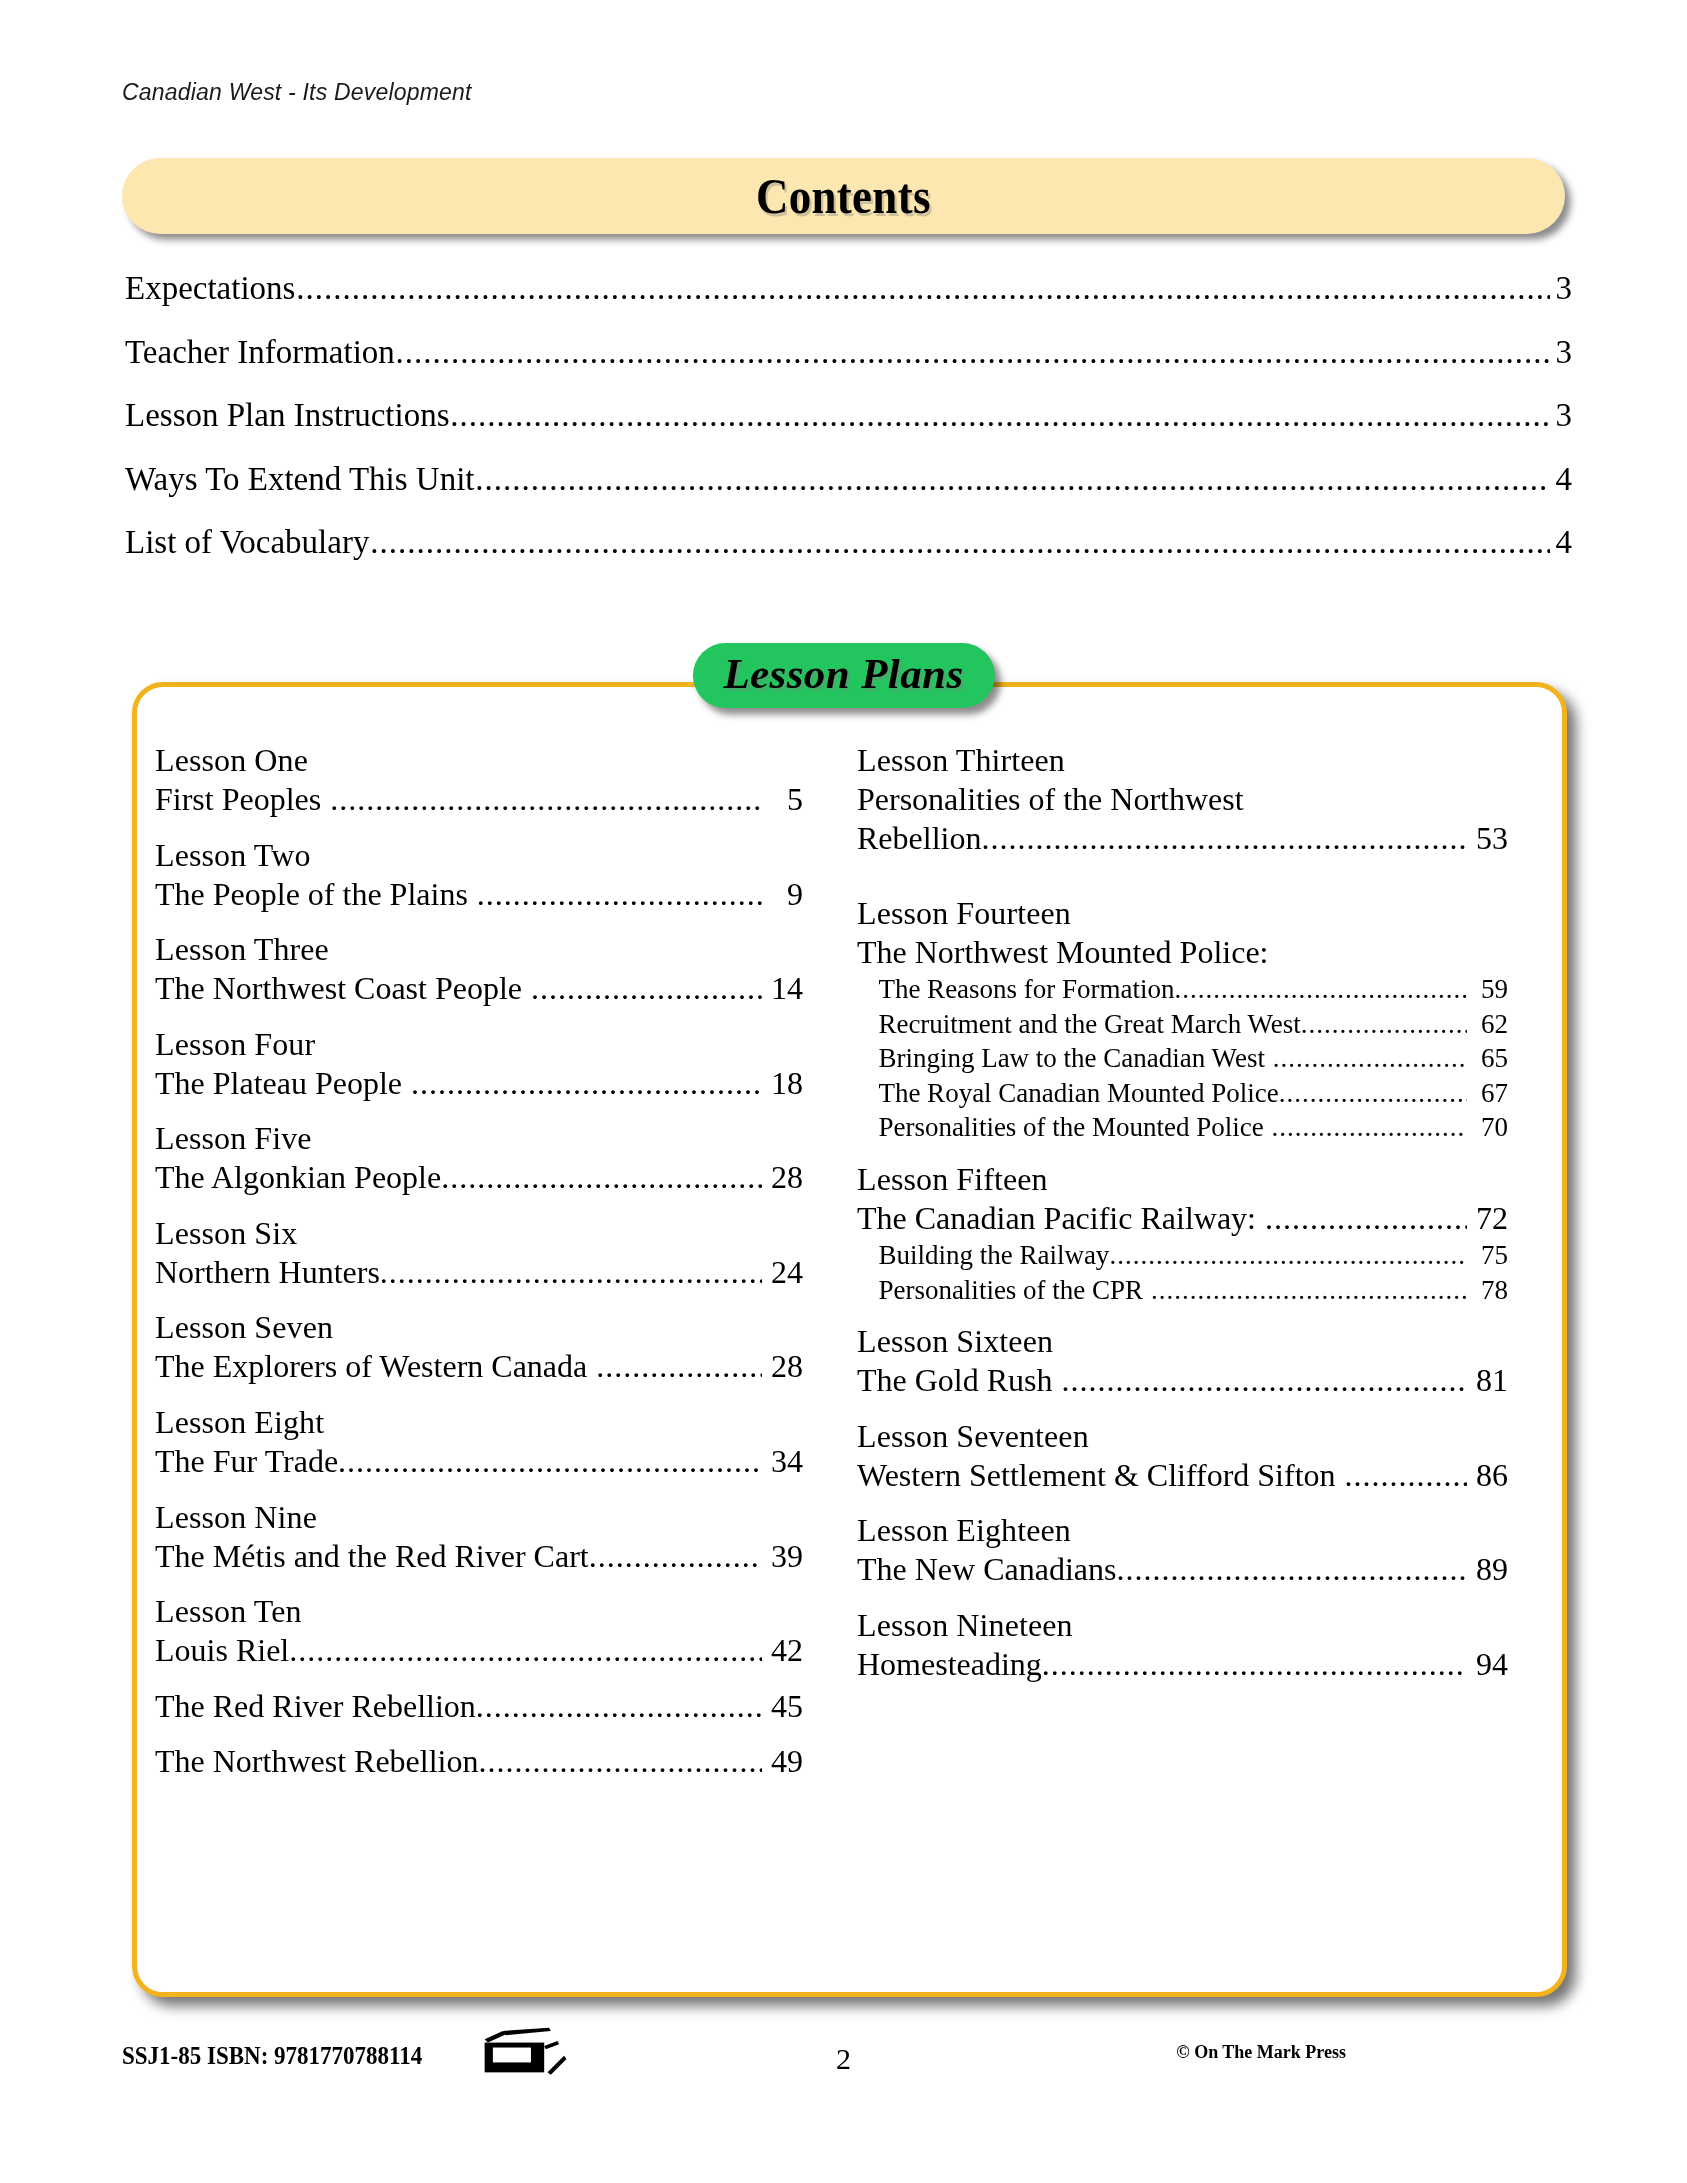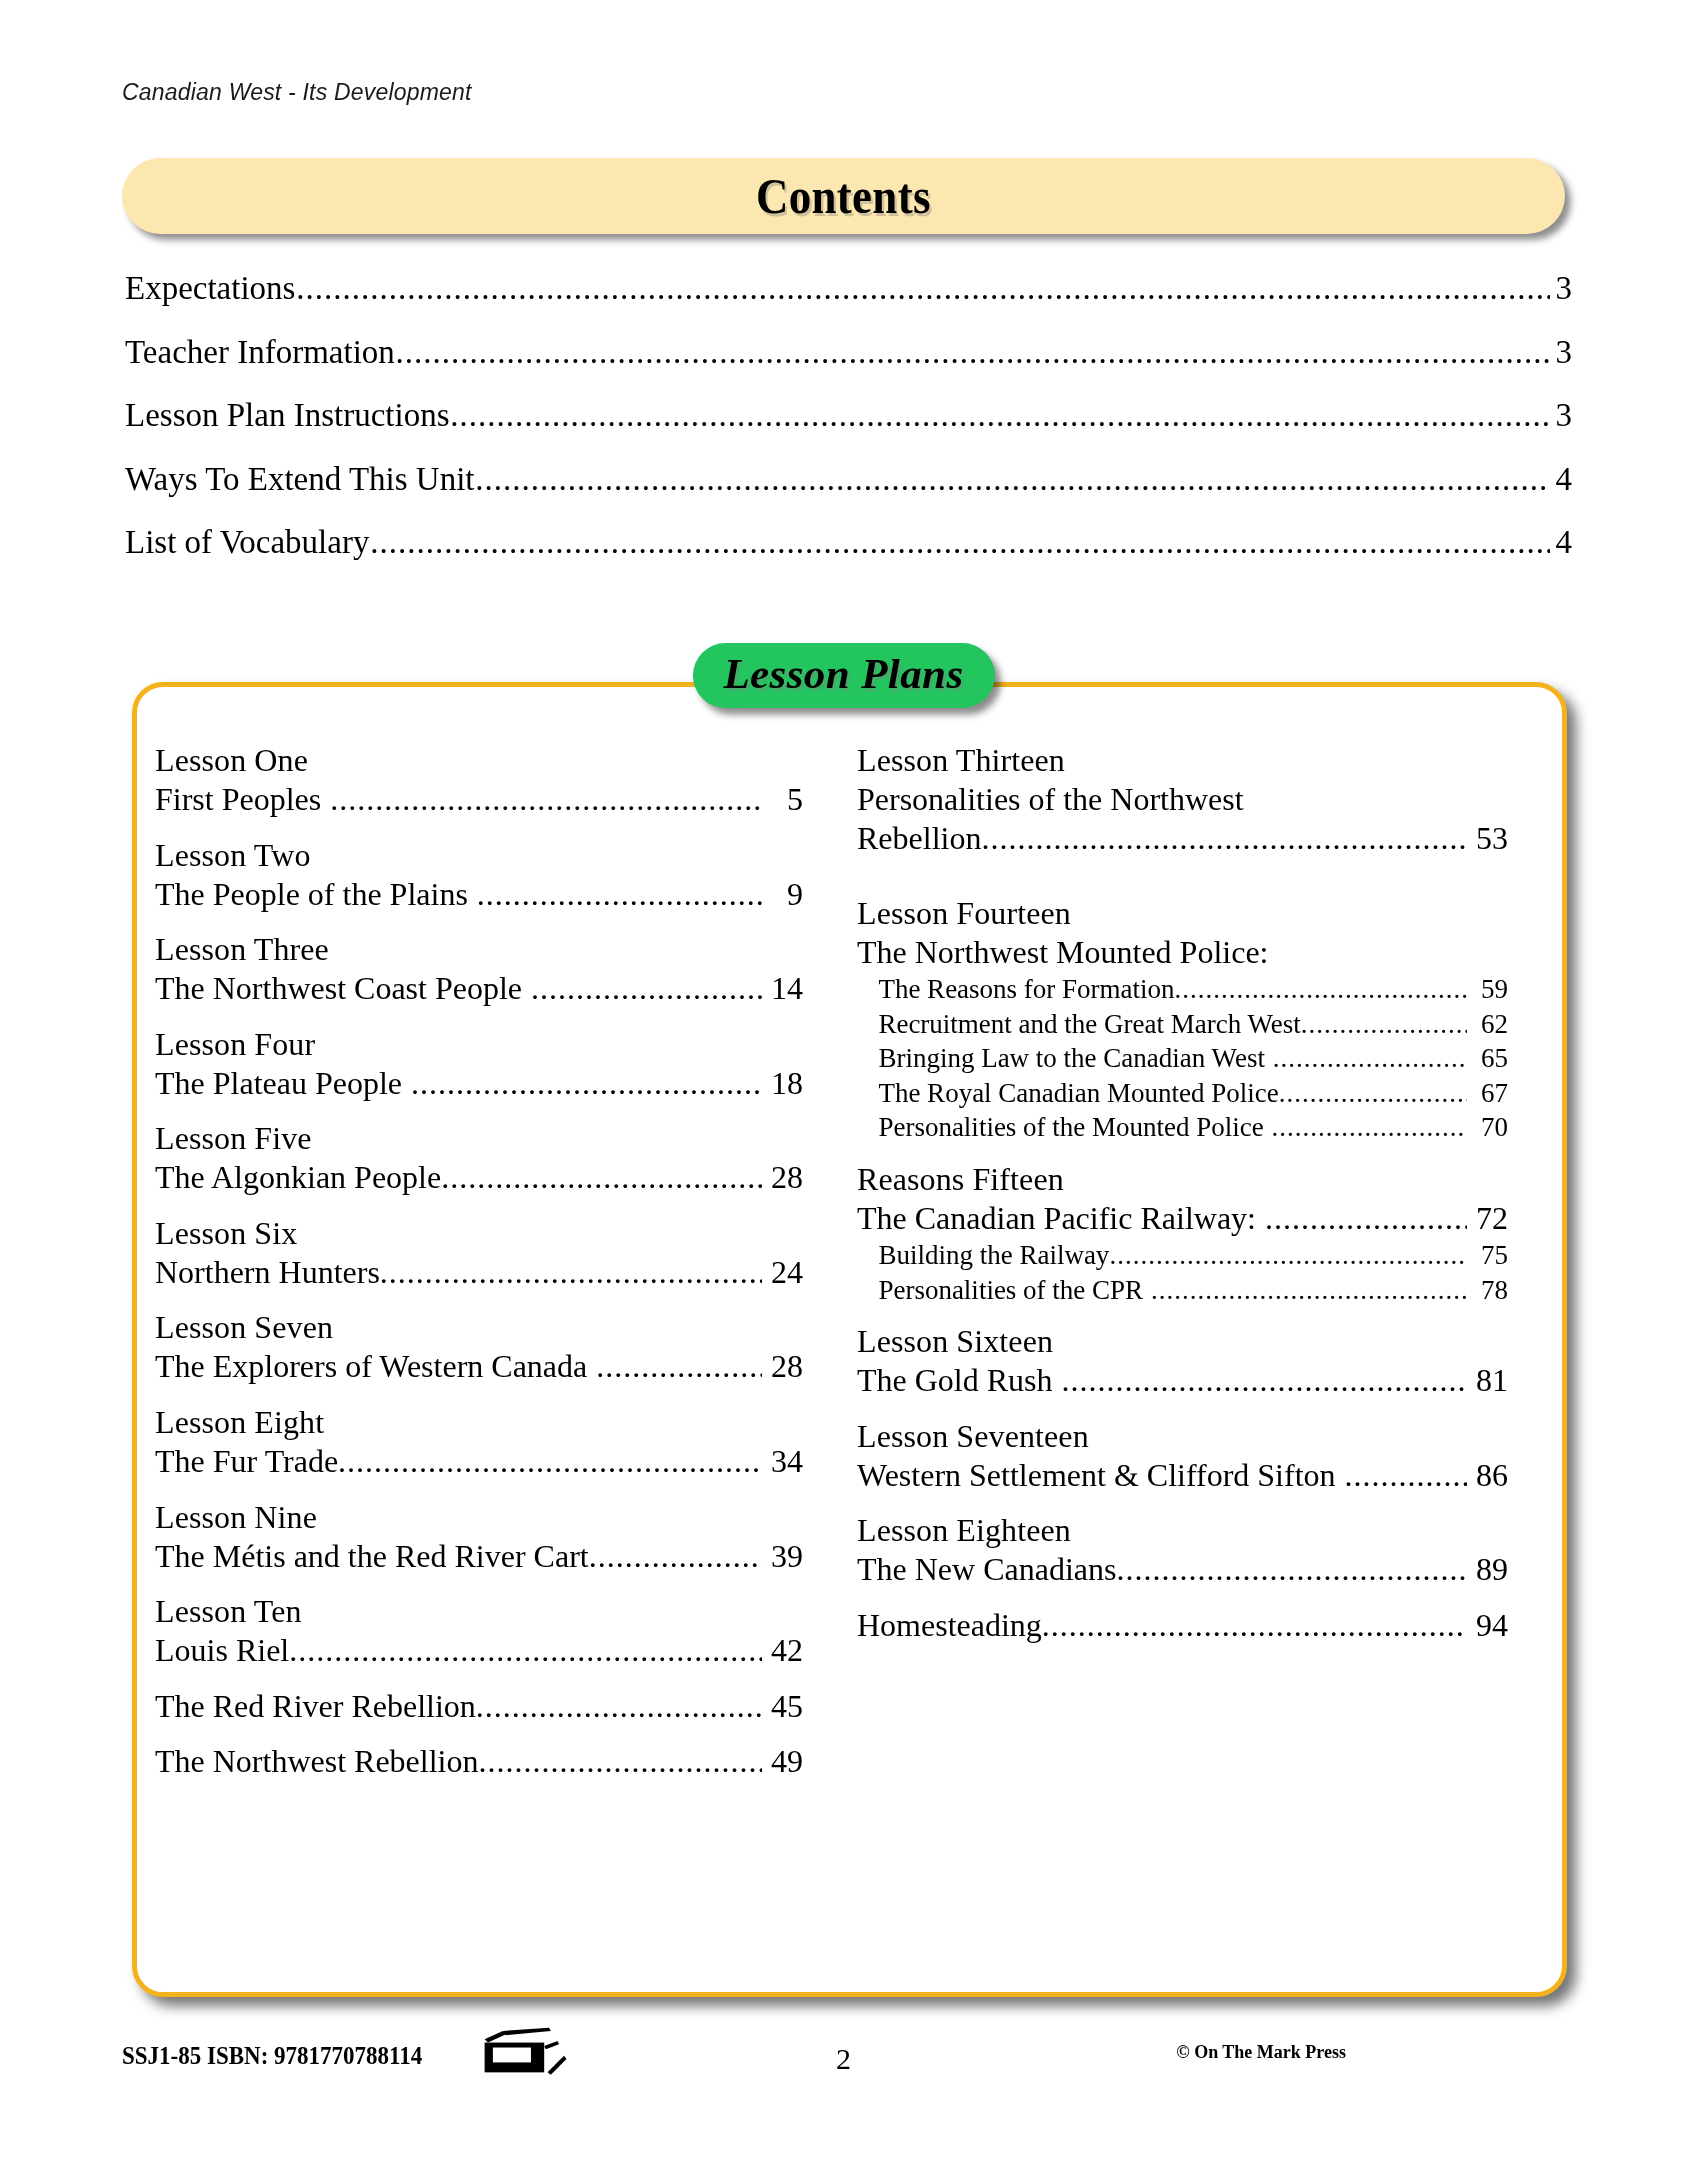--- a/index.html
+++ b/index.html
@@ -428,21 +428,21 @@
         <div class="entry">
           <span class="etitle">Personalities of the Mounted Police</span>
           <span class="leader">&nbsp;.................................................................</span>
           <span class="epage">70</span>
         </div>
 
       </div>
     </div>
 
     <div class="lesson" style="margin-bottom:15px;">
-      <div class="lesson-head">Reasons Fifteen</div>
+      <div class="lesson-head">Lesson Fifteen</div>
       <div class="entry">
         <span class="etitle">The Canadian Pacific Railway:</span>
         <span class="leader">&nbsp;.........................................................................</span>
         <span class="epage">72</span>
       </div>
       <div class="sub">
 
         <div class="entry">
           <span class="etitle">Building the Railway</span>
           <span class="leader">.................................................................</span>
@@ -479,20 +479,21 @@
     <div class="lesson gap-sm">
       <div class="lesson-head">Lesson Eighteen</div>
       <div class="entry">
         <span class="etitle">The New Canadians</span>
         <span class="leader">.........................................................................</span>
         <span class="epage">89</span>
       </div>
     </div>
 
     <div class="lesson">
+      <div class="lesson-head">Lesson Nineteen</div>
       <div class="entry">
         <span class="etitle">Homesteading</span>
         <span class="leader">.........................................................................</span>
         <span class="epage">94</span>
       </div>
     </div>
 
   </div>
 </div>
 

